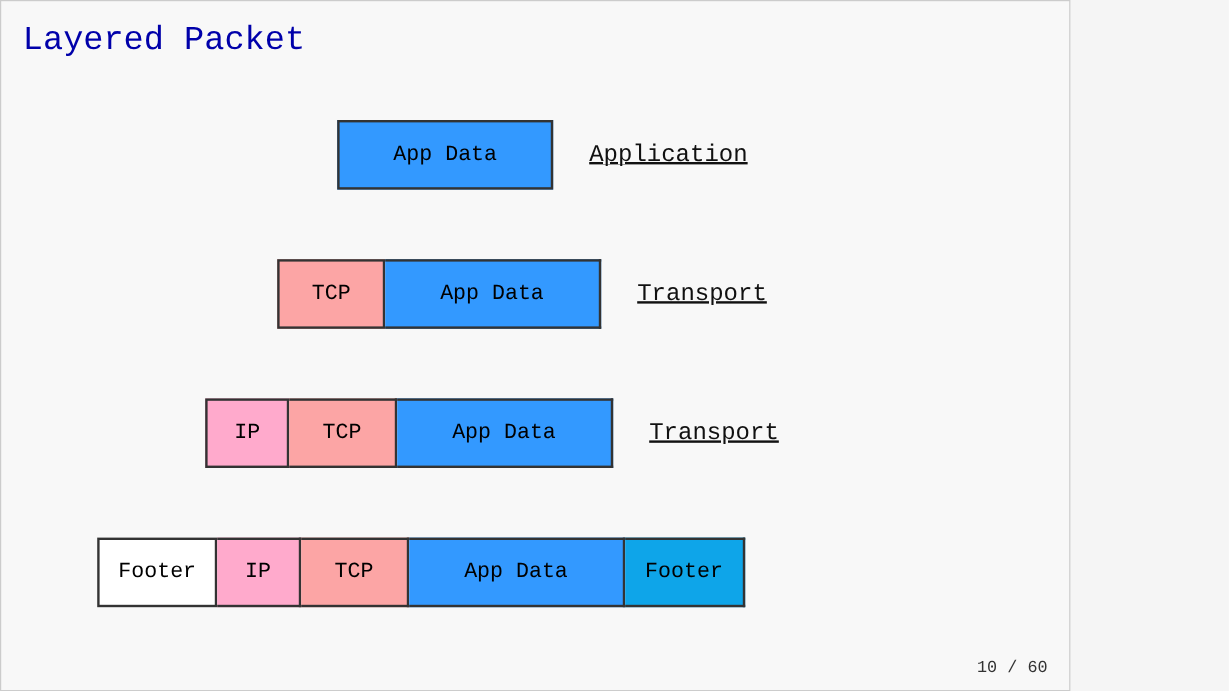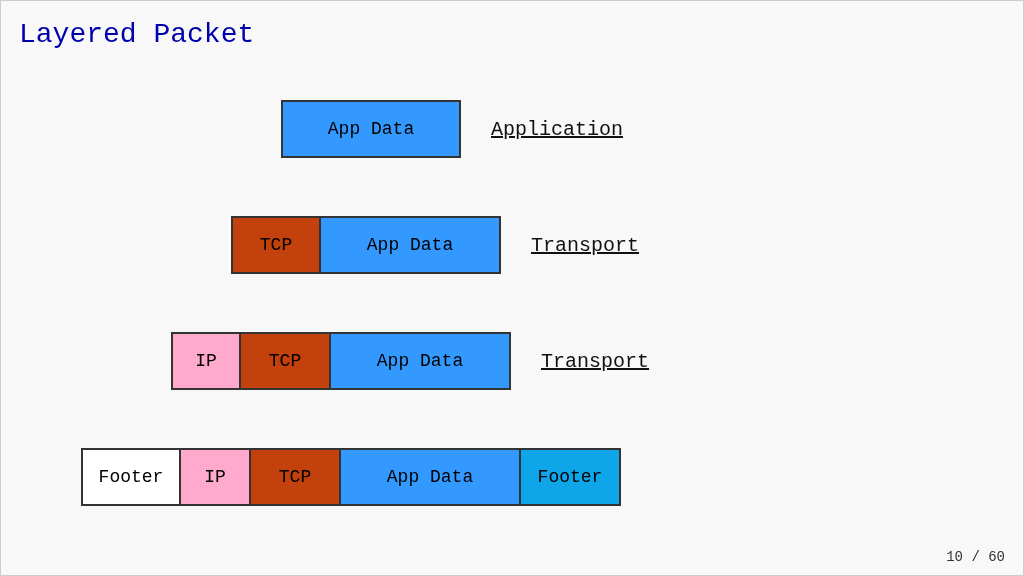--- a/index.html
+++ b/index.html
@@ -7,21 +7,21 @@
     body {
       width: 1024px;
       height: 576px;
       background: #f5f5f5;
       font-family: 'Courier New', Courier, monospace;
       position: relative;
       overflow: hidden;
     }
 
     .slide {
-      width: 1024px;
+      width: 892px;
       height: 576px;
       background: #f8f8f8;
       border: 1px solid #ccc;
       position: relative;
     }
 
     .title {
       position: absolute;
       top: 18px;
       left: 18px;
@@ -67,21 +67,21 @@
       height: 58px;
     }
 
     .seg-appdata {
       background: #3399ff;
       color: #000;
       width: 180px;
     }
 
     .seg-tcp {
-      background: #c2410c;
+      background: #fca5a5;
       color: #000;
       width: 90px;
     }
 
     .seg-ip {
       background: #ffaacc;
       color: #000;
       width: 70px;
     }
 

